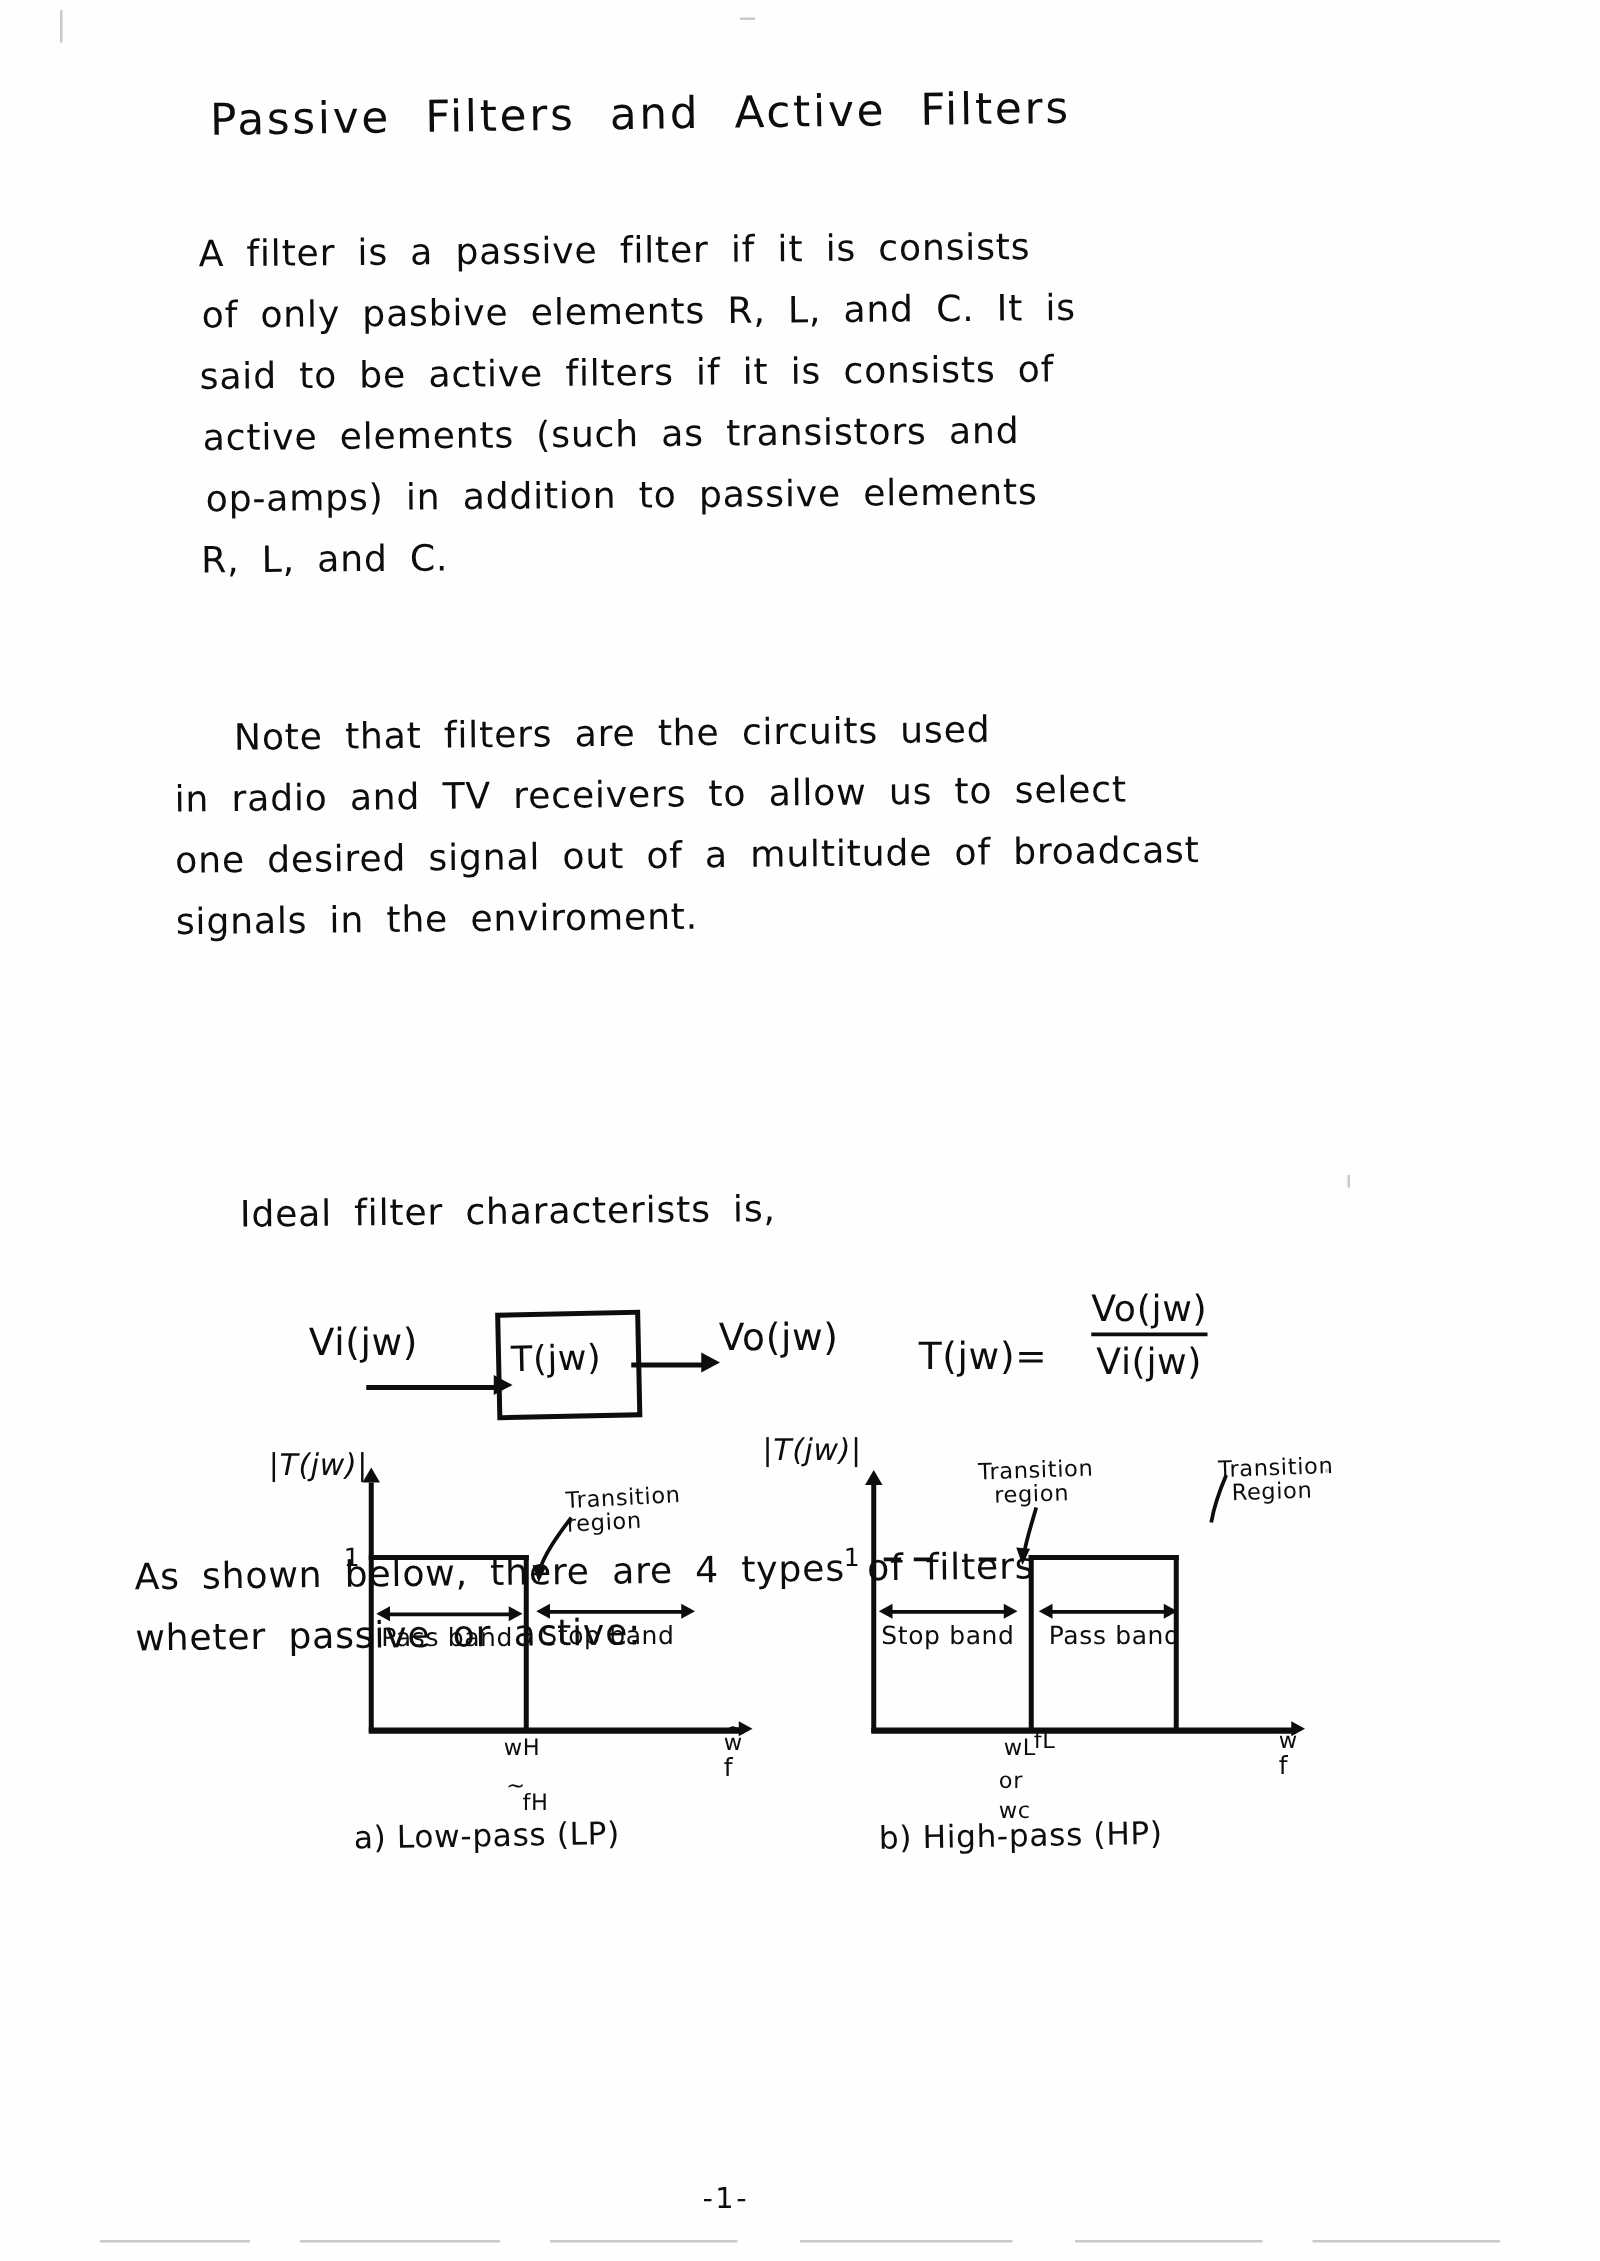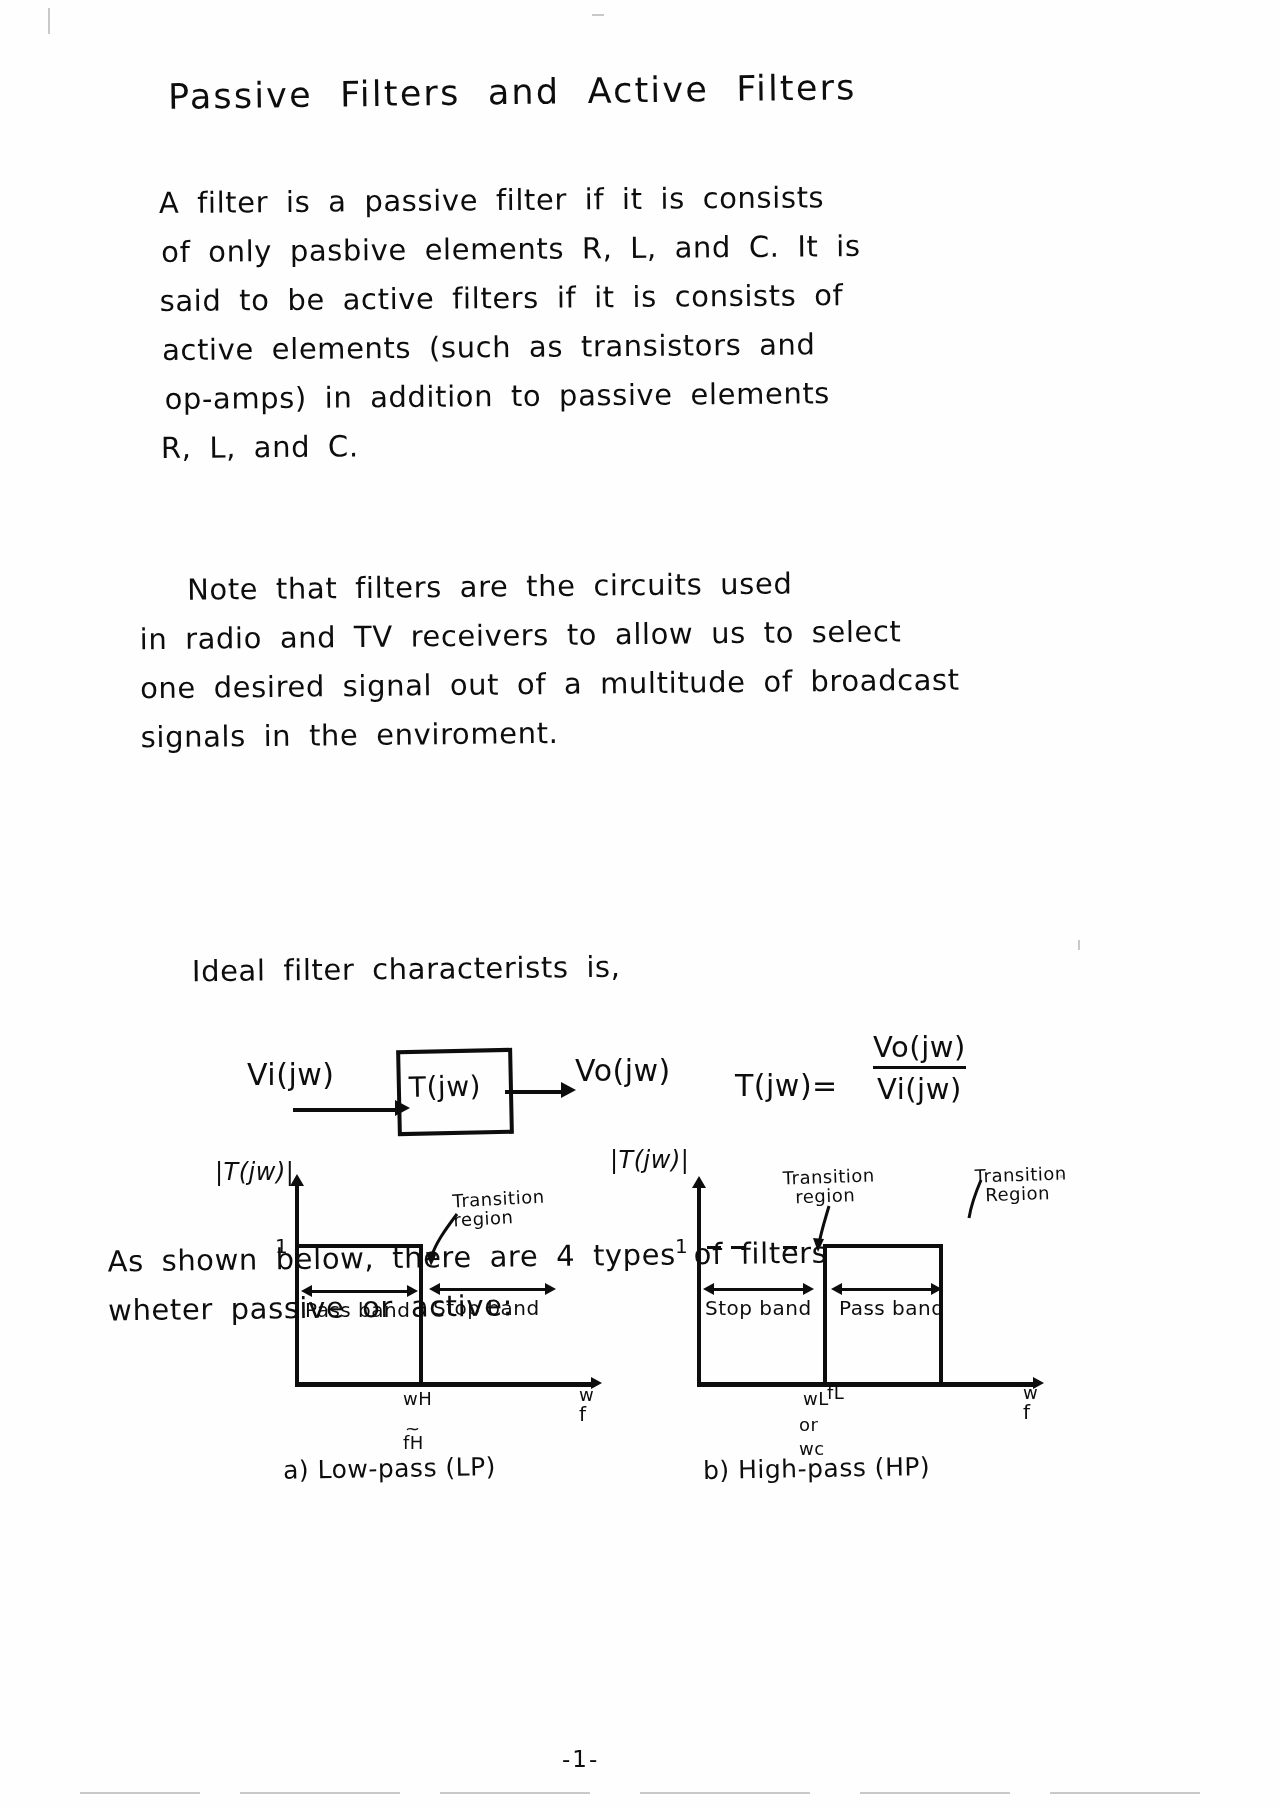--- a/index.html
+++ b/index.html
@@ -216,21 +216,21 @@
     <div class="ah-r" style="left:202px;top:127px;"></div>
     <div class="hand med" style="position:absolute;left:100px;top:140px;">Pass band</div>
 
     <div class="harrow" style="left:232px;top:130px;width:112px;"></div>
     <div class="ah-l" style="left:224px;top:125px;"></div>
     <div class="ah-r" style="left:340px;top:125px;"></div>
     <div class="hand med" style="position:absolute;left:228px;top:138px;">Stop band</div>
 
     <div class="hand tiny" style="position:absolute;left:198px;top:232px;">wH</div>
     <div class="hand tiny" style="position:absolute;left:200px;top:262px;">~</div>
-    <div class="hand tiny" style="position:absolute;left:198px;top:276px;">fH</div>
+    <div class="hand tiny" style="position:absolute;left:213px;top:276px;">fH</div>
 
     <div class="hand tiny" style="position:absolute;left:374px;top:228px;">w</div>
     <div class="hand tiny" style="position:absolute;left:376px;top:216px;">~</div>
     <div class="hand med" style="position:absolute;left:374px;top:244px;">f</div>
 
     <div class="hand capt" style="position:absolute;left:78px;top:296px;transform:rotate(-1deg);">a) Low-pass (LP)</div>
   </div>
 
   <div class="graph" id="graphB">
 

